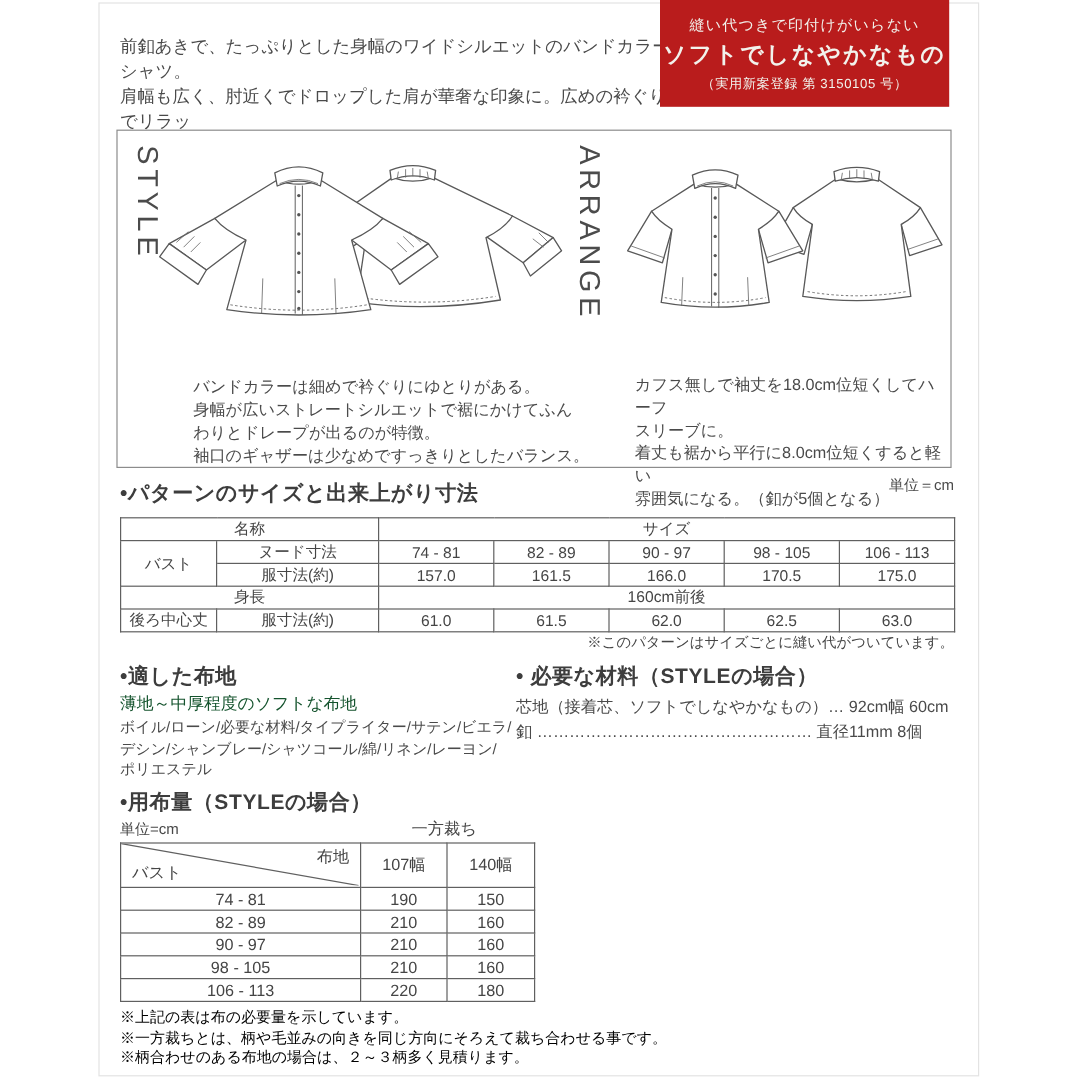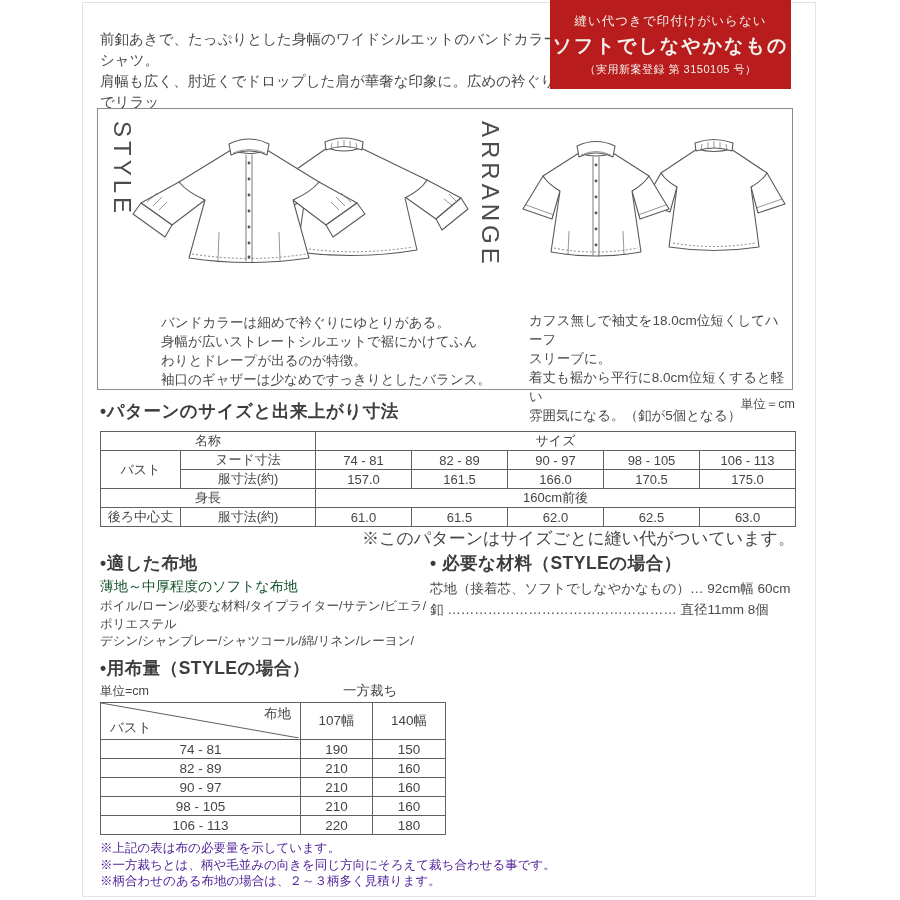--- a/index.html
+++ b/index.html
@@ -39,21 +39,21 @@
   table { border-collapse:collapse; table-layout:fixed; }
   td { border:1px solid #606060; text-align:center; vertical-align:middle; font-size:13px; color:#454545; padding:0; }
   .size-table { left:100px; top:431px; width:695px; }
   .size-table td { height:18px; }
   .yard-table { left:100px; top:702px; width:345px; }
   .yard-table td { height:19px; font-size:13.5px; }
   .yard-table .hdr { height:37px; }
   .diag-cell { position:relative; }
   .diag-top { position:absolute; right:9px; top:2px; font-size:13.5px; }
   .diag-bottom { position:absolute; left:9px; bottom:2px; font-size:13.5px; }
-  .footnotes { left:100px; top:840px; font-size:12.5px; line-height:16.5px; color:#4c1d95; }
+  .footnotes { left:100px; top:840px; font-size:12.5px; line-height:16.5px; color:#000000; }
   .fab-list { font-size:12.5px; line-height:17.5px; color:#4a4a4a; }
   .mat-line { font-size:13.5px; line-height:20px; color:#4a4a4a; }
   svg .ln { fill:none; stroke:#595959; stroke-width:1.1; stroke-linejoin:round; stroke-linecap:round; }
   svg .fl { fill:#ffffff; stroke:#595959; stroke-width:1.1; stroke-linejoin:round; }
   svg .dash { fill:none; stroke:#6a6a6a; stroke-width:0.8; stroke-dasharray:2 2; }
   svg .thin { fill:none; stroke:#6a6a6a; stroke-width:0.7; }
 </style>
 </head>
 <body>
 
@@ -198,28 +198,28 @@
         <td>後ろ中心丈</td>
         <td>服寸法(約)</td>
         <td>61.0</td>
         <td>61.5</td>
         <td>62.0</td>
         <td>62.5</td>
         <td>63.0</td>
       </tr>
     </tbody>
   </table>
-  <div class="abs" style="right:105px;top:527px;font-size:17px;color:#454545;">※このパターンはサイズごとに縫い代がついています。</div>
+  <div class="abs" style="right:105px;top:527px;font-size:12px;color:#454545;">※このパターンはサイズごとに縫い代がついています。</div>
 
   <div class="abs sec-title" style="left:100px;top:551px;">•適した布地</div>
   <div class="abs" style="left:100px;top:578px;font-size:14px;color:#14532d;">薄地～中厚程度のソフトな布地</div>
   <div class="abs fab-list" style="left:100px;top:598px;">
     <div>ボイル/ローン/必要な材料/タイプライター/サテン/ビエラ/</div>
+    <div>デシン/シャンブレー/シャツコール/綿/リネン/レーヨン/</div>
     <div>ポリエステル</div>
-    <div>デシン/シャンブレー/シャツコール/綿/リネン/レーヨン/</div>
   </div>
 
   <div class="abs sec-title" style="left:430px;top:551px;">• 必要な材料（STYLEの場合）</div>
   <div class="abs mat-line" style="left:430px;top:579px;width:370px;">芯地（接着芯、ソフトでしなやかなもの）… 92cm幅 60cm</div>
   <div class="abs mat-line" style="left:430px;top:600px;width:370px;">釦 …………………………………………… 直径11mm  8個</div>
 
   <div class="abs sec-title" style="left:100px;top:656px;">•用布量（STYLEの場合）</div>
   <div class="abs" style="left:100px;top:683px;font-size:12.5px;color:#474747;">単位=cm</div>
   <div class="abs" style="left:343px;top:682px;font-size:13.5px;color:#474747;">一方裁ち</div>
 

